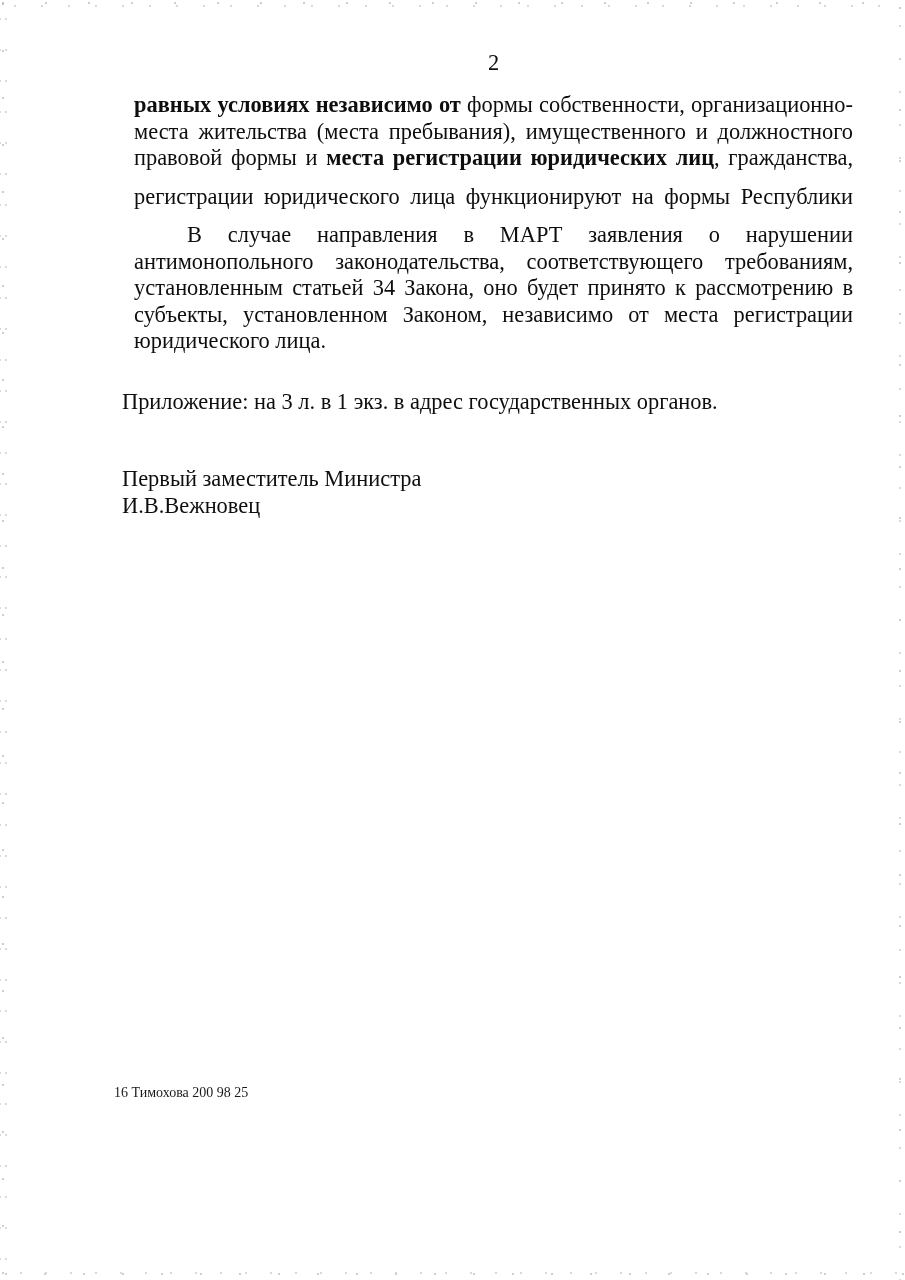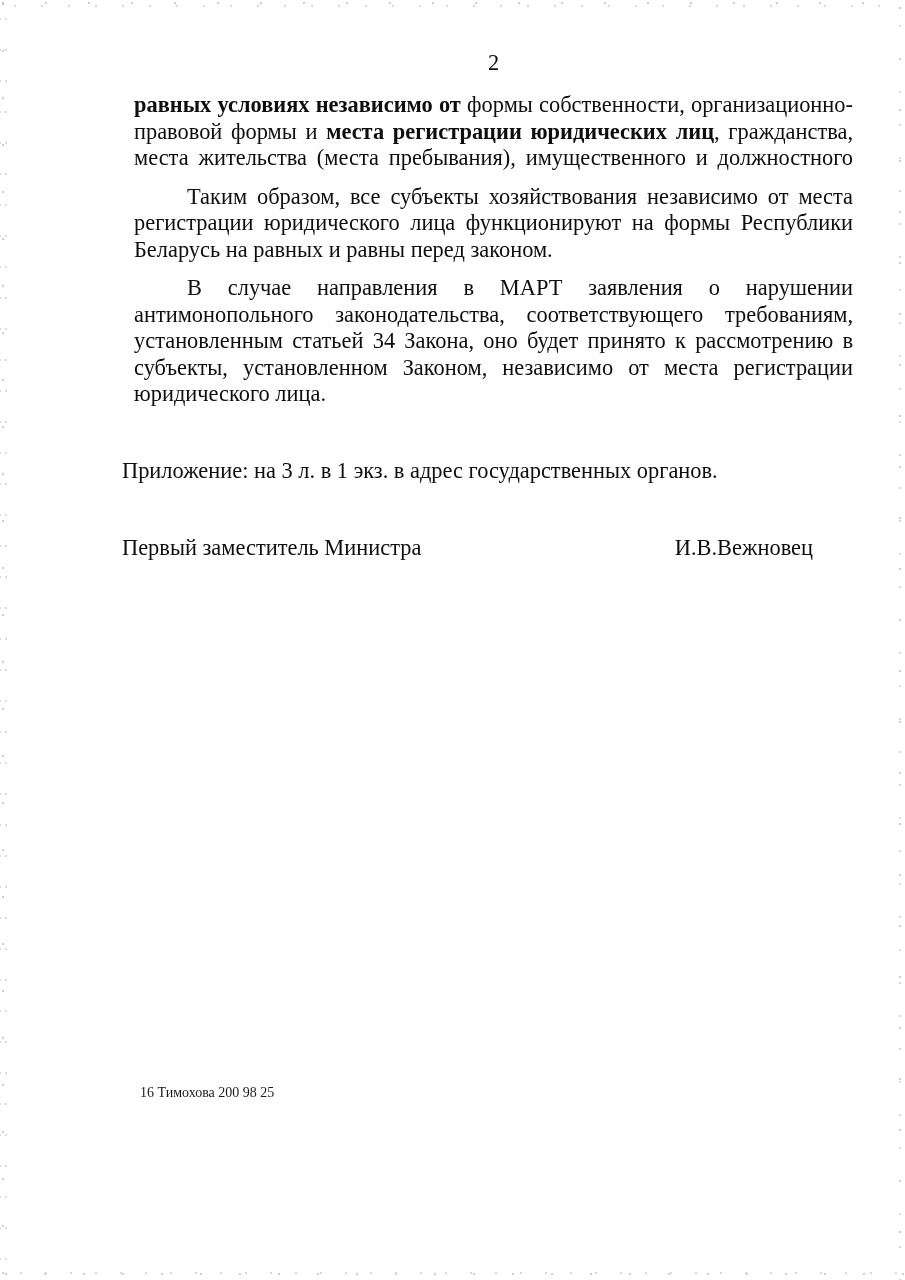--- a/index.html
+++ b/index.html
@@ -12,29 +12,30 @@
     color:#0e0e0e;
   }
   .col{position:absolute;left:122px;width:743px;}
   .pagenum{top:50px;text-align:center;font-size:22.4px;line-height:26.5px;}
   .bodytext{top:80px;font-size:22.4px;line-height:26.5px;}
   .para{margin:12px;}
   .ln{text-align:justify;text-align-last:justify;}
   .ln.end{text-align-last:left;}
   .ln.ind{text-indent:53px;}
   .b{font-weight:bold;}
-  .attach{margin-top:50px;font-size:22.4px;line-height:26.5px;}
+  .attach{margin-top:34px;font-size:22.4px;line-height:26.5px;}
   .sig{
     margin-top:51px;
     display:flex;justify-content:space-between;align-items:baseline;
     font-size:22.4px;line-height:26.5px;
     padding-right:52px;
+    flex-direction:column;
   }
   .footer{
-    position:absolute;left:140px;top:1084px;
+    position:absolute;left:114px;top:1084px;
     font-size:14px;line-height:17px;color:#1a1a1a;
   }
   
   .noise{position:absolute;pointer-events:none;opacity:.42;}
   .nz-t{left:0;right:0;top:0;height:10px;
     background:
       radial-gradient(circle at 3px 3px,#8d8d8d 1px,transparent 1.3px) 0 0/43px 8px repeat,
       radial-gradient(circle at 6px 5px,#a6a6a6 .9px,transparent 1.1px) 9px 1px/27px 7px repeat;}
   .nz-b{left:0;right:0;bottom:0;height:12px;
     background:
@@ -58,28 +59,26 @@
   <div class="noise nz-b"></div>
   <div class="noise nz-l"></div>
   <div class="noise nz-r"></div>
 
   <div class="col pagenum">2</div>
 
   <div class="col bodytext">
 
     <div class="para">
       <div class="ln"><span class="b">равных условиях независимо от</span><span> формы собственности, организационно-</span></div>
+      <div class="ln"><span>места жительства (места пребывания), имущественного и должностного</span></div>
       <div class="ln"><span>правовой формы и </span><span class="b">места регистрации юридических лиц</span><span>, гражданства,</span></div>
-      <div class="ln"><span>места жительства (места пребывания), имущественного и должностного</span></div>
     </div>
 
     <div class="para">
-      <div class="ln ind"><span>Таким образом, все субъекты хозяйствования независимо от места</span></div>
       <div class="ln"><span>регистрации юридического лица функционируют на формы Республики</span></div>
-      <div class="ln end"><span>Беларусь на равных и равны перед законом.</span></div>
     </div>
 
     <div class="para">
       <div class="ln ind"><span>В случае направления в МАРТ заявления о нарушении</span></div>
       <div class="ln"><span>антимонопольного законодательства, соответствующего требованиям,</span></div>
       <div class="ln"><span>установленным статьей 34 Закона, оно будет принято к рассмотрению в</span></div>
       <div class="ln"><span>субъекты, установленном Законом, независимо от места регистрации</span></div>
       <div class="ln end"><span>юридического лица.</span></div>
     </div>
 

